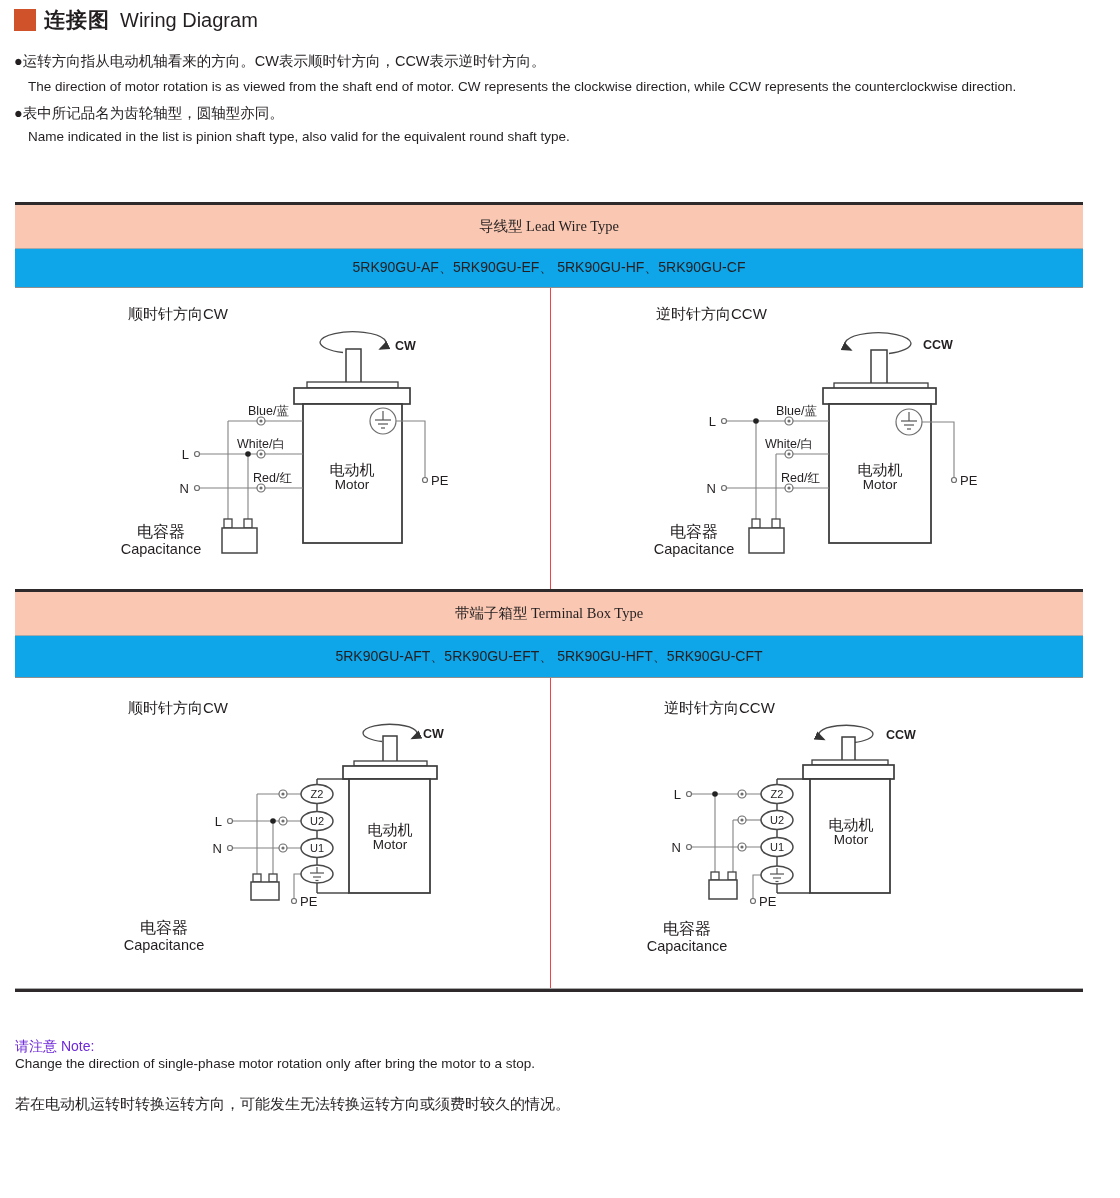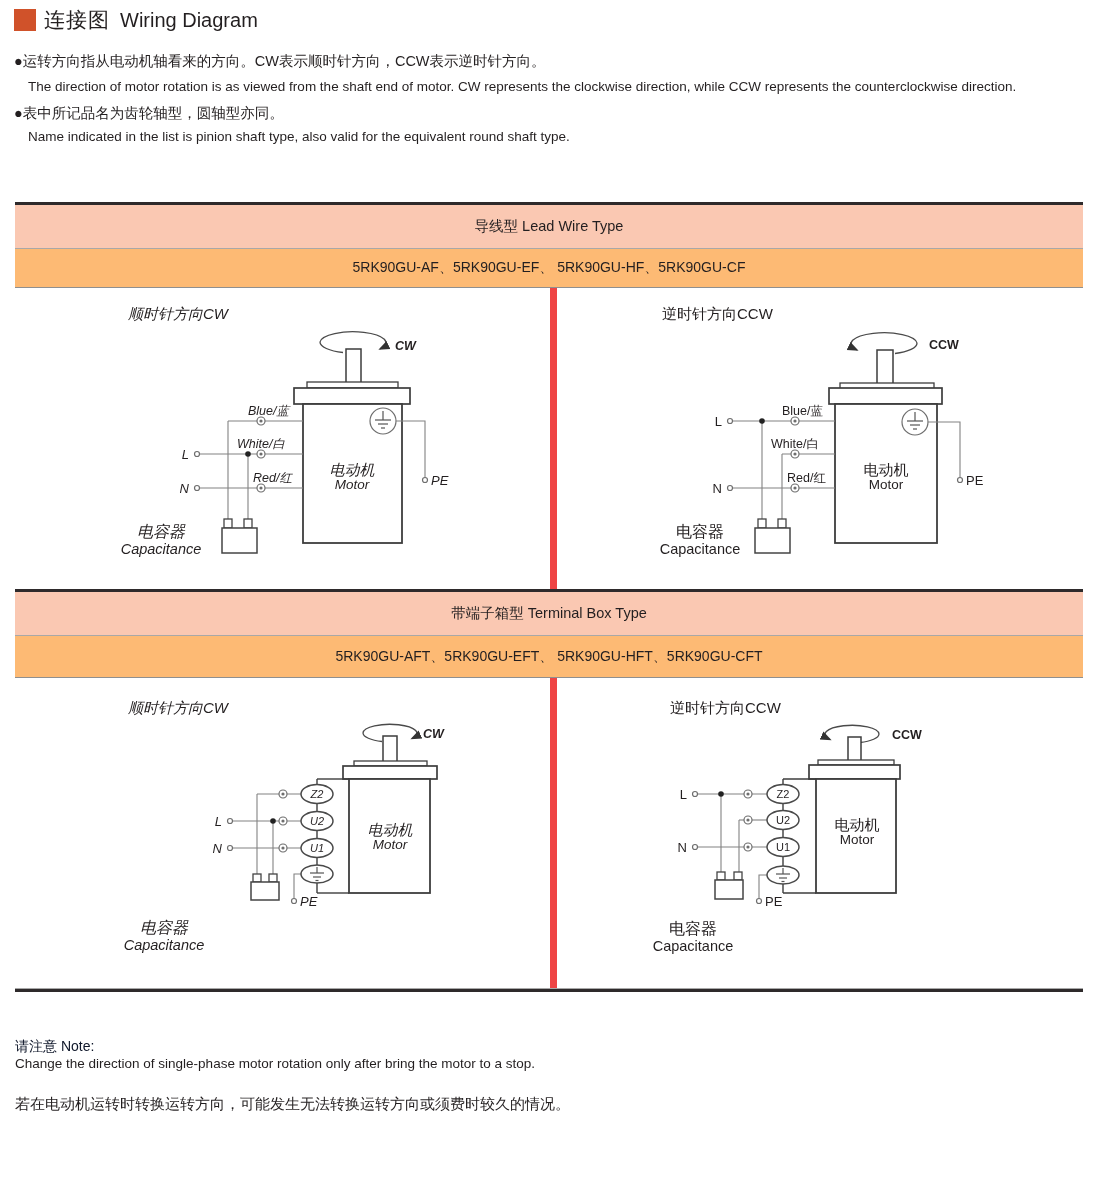--- a/index.html
+++ b/index.html
@@ -3,57 +3,57 @@
 <meta charset="utf-8">
 <style>
   html,body{margin:0;padding:0;background:#ffffff;}
   body{width:1120px;height:1198px;position:relative;
        font-family:"Liberation Sans","DejaVu Sans",sans-serif;color:#231f20;}
   .abs{position:absolute;}
 
   
   #title-row{left:14px;top:6px;display:flex;align-items:center;gap:8px;}
   #title-square{width:22px;height:22px;background:#d0522a;}
-  #title-zh{font-size:21px;font-weight:normal;letter-spacing:1px;}
+  #title-zh{font-size:21px;font-weight:bold;letter-spacing:1px;}
   #title-en{font-size:20px;font-weight:500;margin-left:2px;}
 
   
   .intro-zh{left:14px;font-size:14.5px;white-space:nowrap;}
   .intro-en{left:28px;font-size:13.5px;white-space:nowrap;}
 
   
   #wiring-table{left:15px;top:202px;width:1068px;}
   .rule-dark{height:3px;background:#2e2a2b;}
   .rule-thin-a{height:1px;background:#a8a8a8;}
   .rule-thin-b{height:1px;background:#8f8f8f;}
   .band-pink{height:43px;background:#fac8b2;display:flex;align-items:center;justify-content:center;
-             font-size:14.5px;font-weight:500;}
-  .band-gray{background:#fdba74;display:flex;align-items:center;justify-content:center;
+             font-size:14.5px;font-weight:500;font-family:Liberation Serif, serif;}
+  .band-gray{background:#0ea5e9;display:flex;align-items:center;justify-content:center;
              font-size:14px;}
   .band-gray.g1{height:38px;}
   .band-gray.g2{height:41px;}
   .diagram-row{display:flex;background:#fff;}
-  .diagram-cell-left{width:535px;border-right:7px solid #ef4444;font-style:italic;}
+  .diagram-cell-left{width:535px;border-right:1px solid #ef4444;}
   .diagram-cell-right{width:532px;}
 
   
   text{fill:#231f20;}
   .t-title{font-size:15px;font-weight:500;}
   .t-wire{font-size:12.5px;}
   .t-ln{font-size:13px;}
   .t-rot{font-size:12.5px;font-weight:600;}
   .t-mzh{font-size:15px;}
   .t-men{font-size:13.5px;font-weight:500;}
   .t-czh{font-size:16px;font-weight:500;}
   .t-cen{font-size:14.5px;font-weight:500;}
   .t-term{font-size:11px;font-weight:500;}
 
   
   #note{left:15px;top:1032px;width:1100px;}
-  .note-title{font-size:14px;color:#0f172a;font-weight:500;}
+  .note-title{font-size:14px;color:#6d28d9;font-weight:500;}
   .note-zh{font-size:15px;white-space:nowrap;}
   .note-en{font-size:13.5px;white-space:nowrap;}
 </style>
 </head>
 <body>
 
 <div class="abs" id="title-row">
   <div id="title-square"></div>
   <span id="title-zh">连接图</span>
   <span id="title-en">Wiring Diagram</span>

